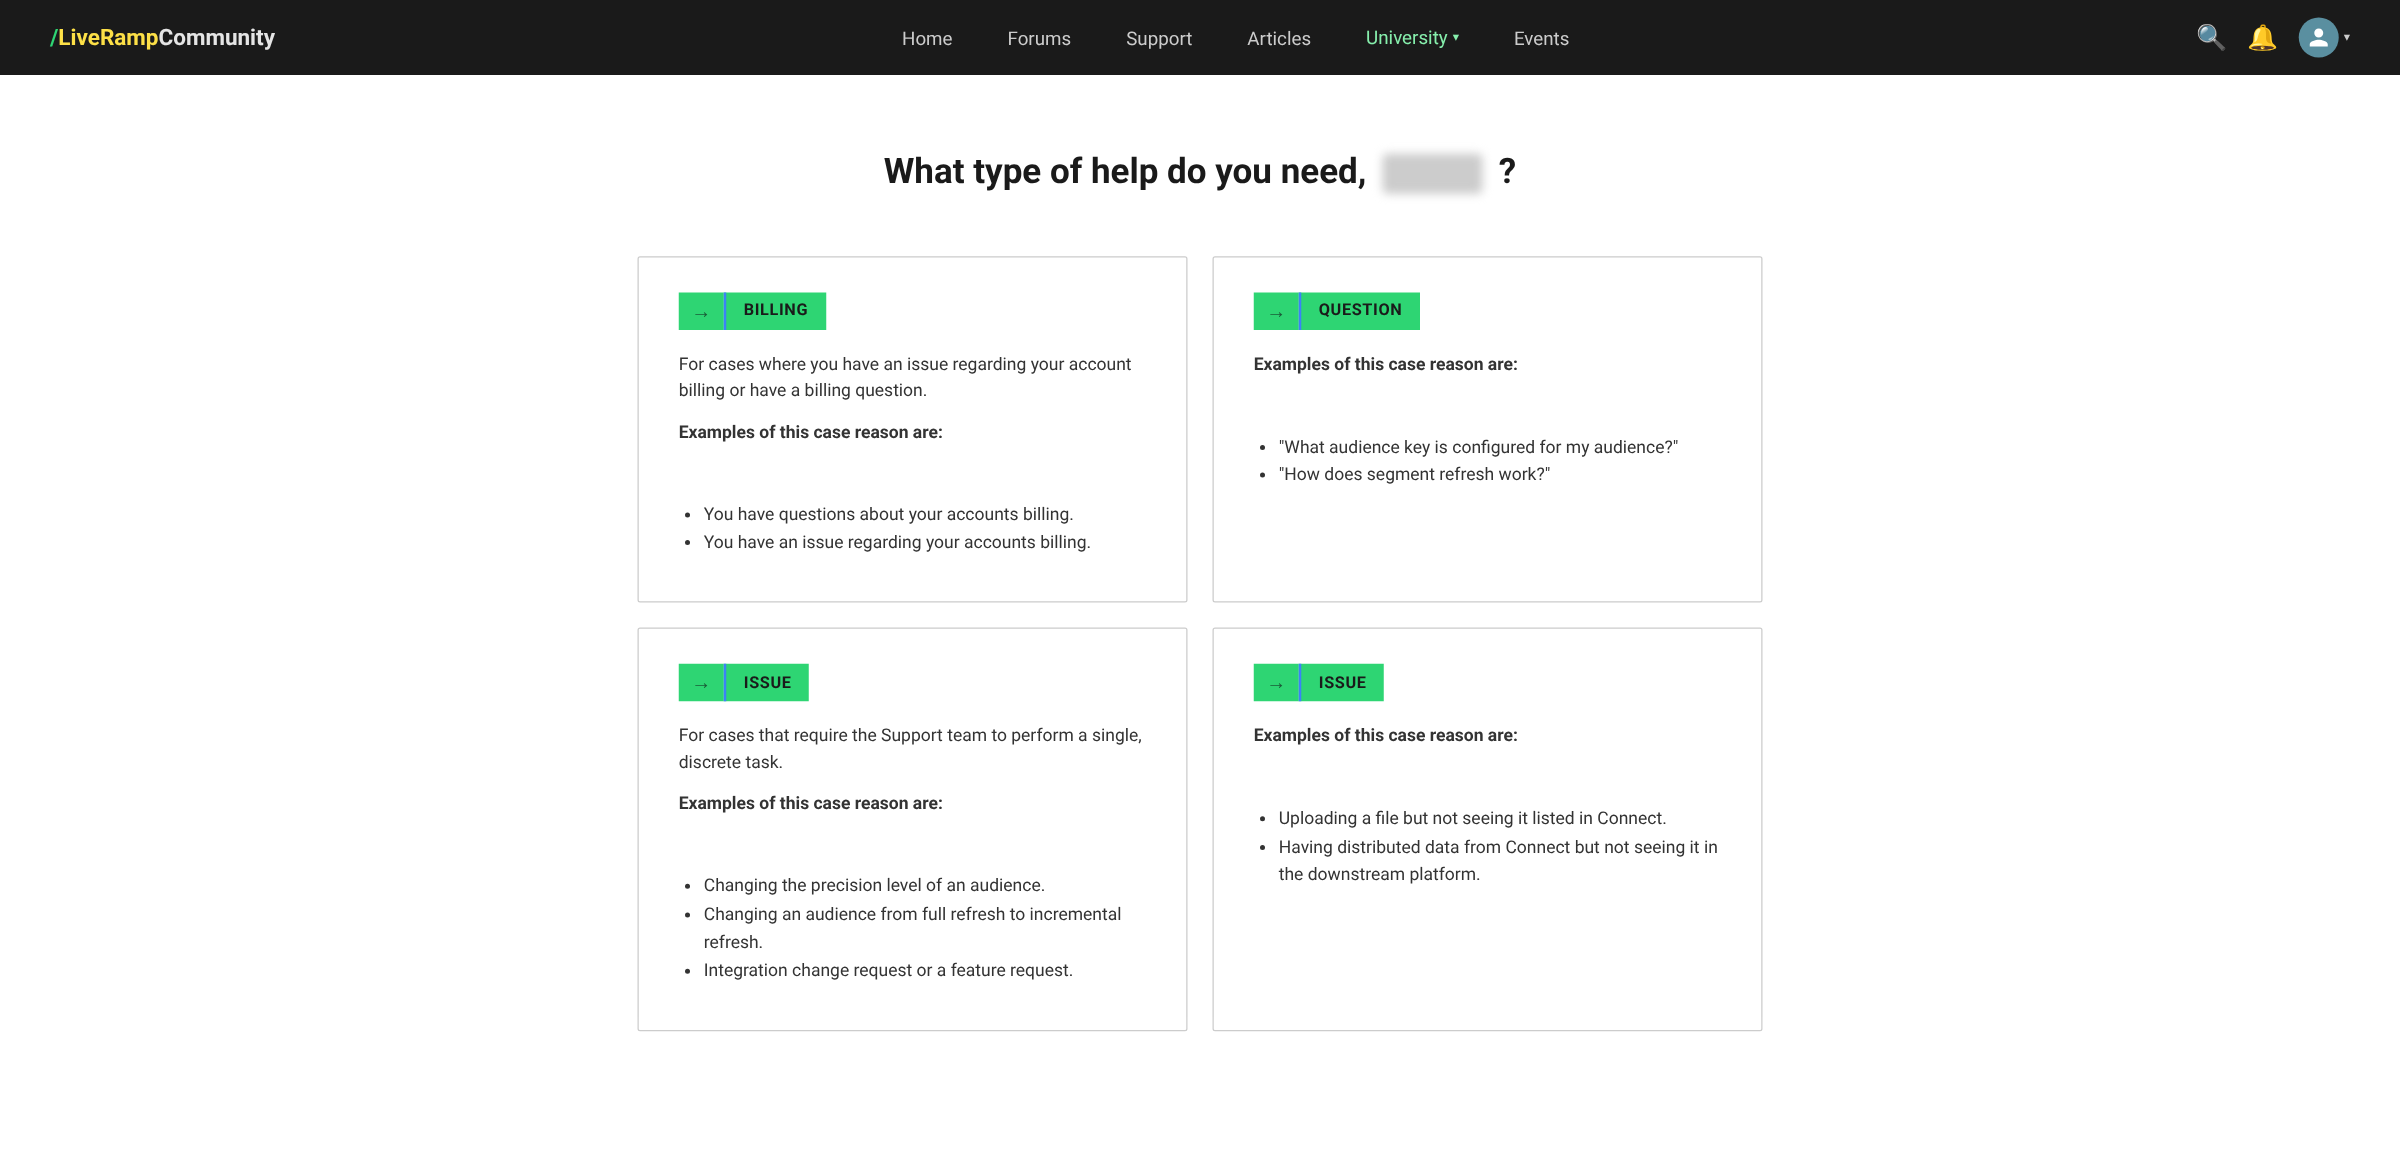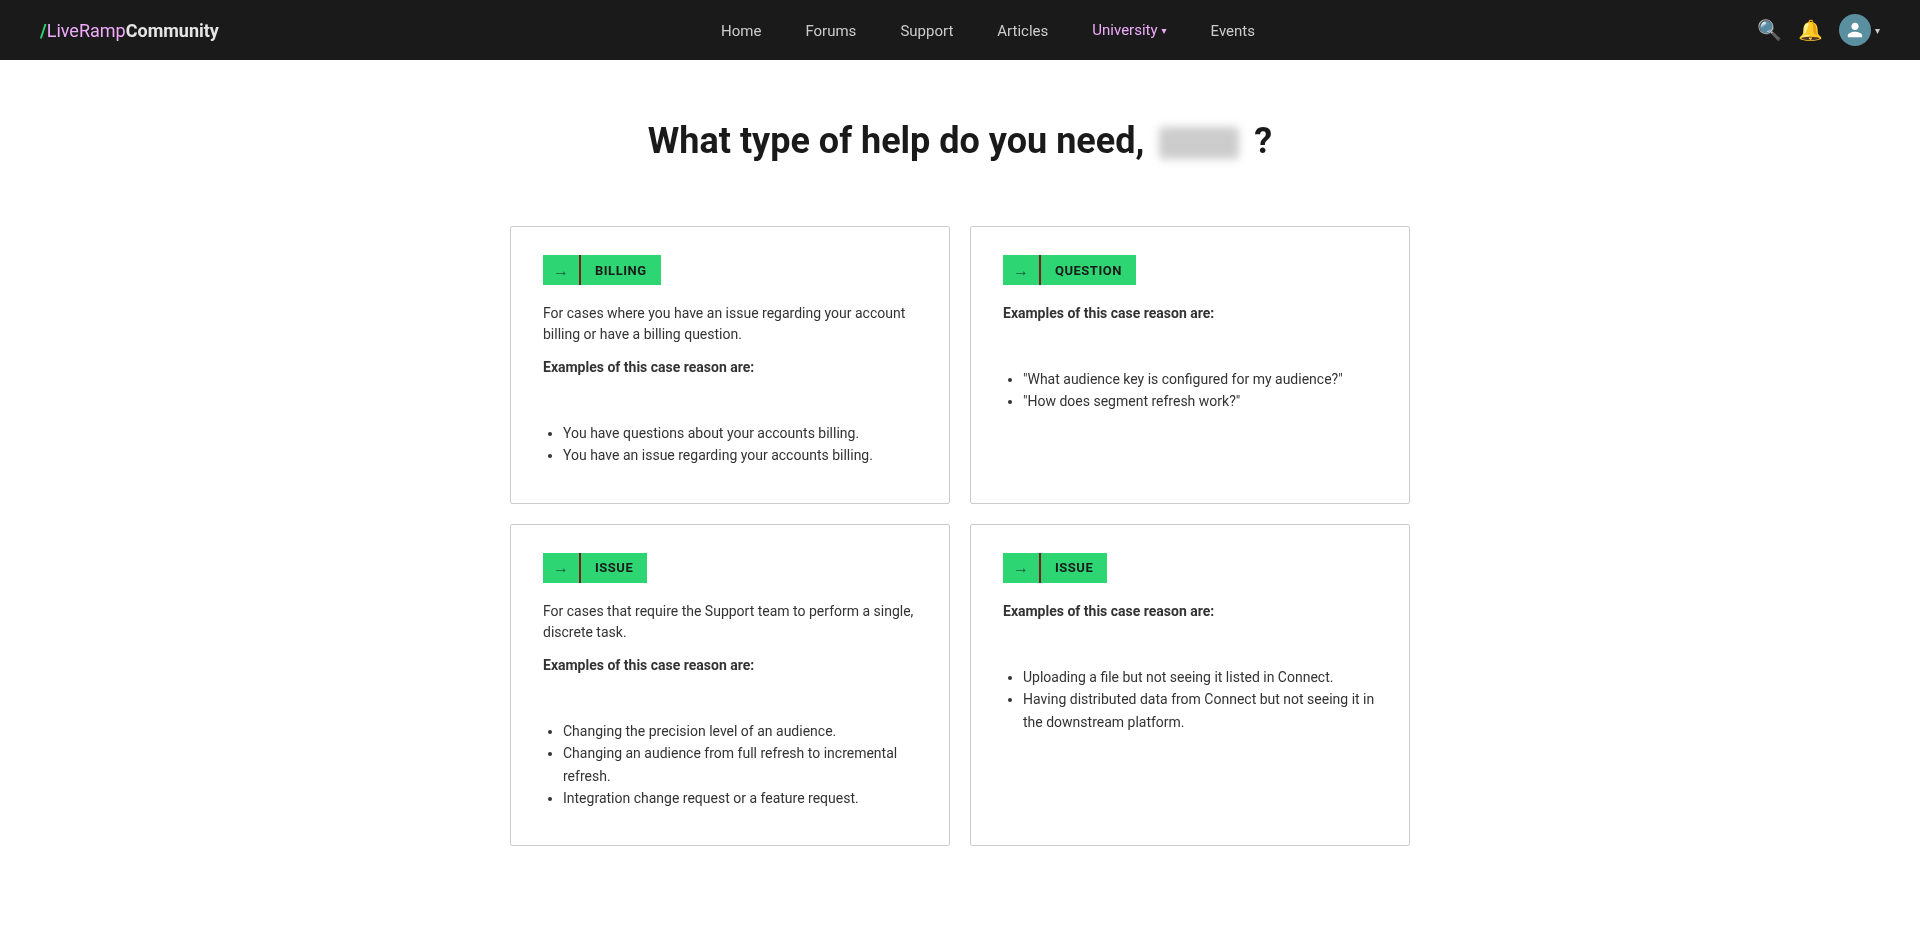--- a/index.html
+++ b/index.html
@@ -33,22 +33,22 @@
       text-decoration: none;
       white-space: nowrap;
     }
 
     .navbar-brand .slash {
       color: #2ed573;
       font-weight: 700;
     }
 
     .navbar-brand .liveramp {
-      color: #f0abfc;
-      font-weight: 400;
+      color: #fde047;
+      font-weight: 700;
       text-align: center;
     }
 
     .navbar-brand .community {
       color: #e5e5e5;
       font-weight: 700;
     }
 
     .navbar-nav {
       display: flex;
@@ -60,21 +60,21 @@
     .navbar-nav a {
       color: #ccc;
       text-decoration: none;
       font-size: 15px;
     }
 
     .nav-university {
       display: flex;
       align-items: center;
       gap: 4px;
-      color: #f0abfc;
+      color: #86efac;
       font-size: 15px;
       cursor: pointer;
     }
 
     .nav-university .chevron {
       font-size: 10px;
     }
 
     .navbar-icons {
       display: flex;
@@ -114,24 +114,24 @@
 
     
     .main-content {
       background: #fff;
       min-height: calc(933px - 60px);
       padding: 60px 40px 80px;
     }
 
     .page-heading {
       text-align: center;
-      font-size: 36px;
+      font-size: 28px;
       font-weight: 700;
       color: #1a1a1a;
-      margin-bottom: 64px;
+      margin-bottom: 50px;
     }
 
     .blurred-name {
       display: inline-block;
       background: #ccc;
       border-radius: 4px;
       width: 80px;
       height: 32px;
       vertical-align: middle;
       filter: blur(4px);
@@ -177,21 +177,21 @@
       font-size: 16px;
       font-weight: 700;
     }
 
     .badge-label {
       background: #2ed573;
       height: 30px;
       padding: 0 14px;
       display: flex;
       align-items: center;
-      border-left: 2px solid #7f1d1d;
+      border-left: 2px solid #3b82f6;
       font-weight: 700;
       font-size: 13px;
       letter-spacing: 0.5px;
       color: #1a1a1a;
     }
 
     .card-body p {
       font-size: 14px;
       color: #333;
       line-height: 1.5;

